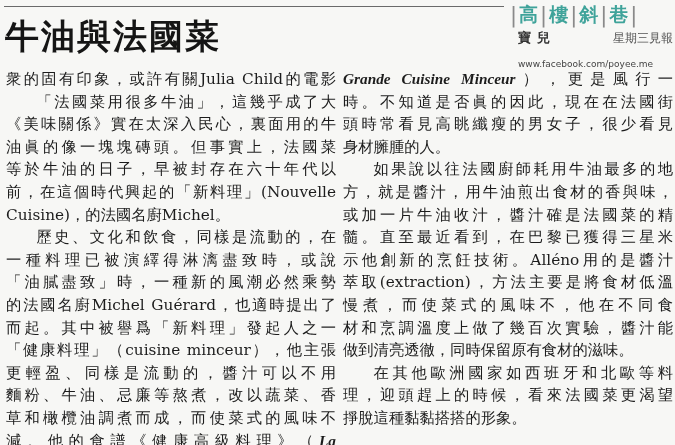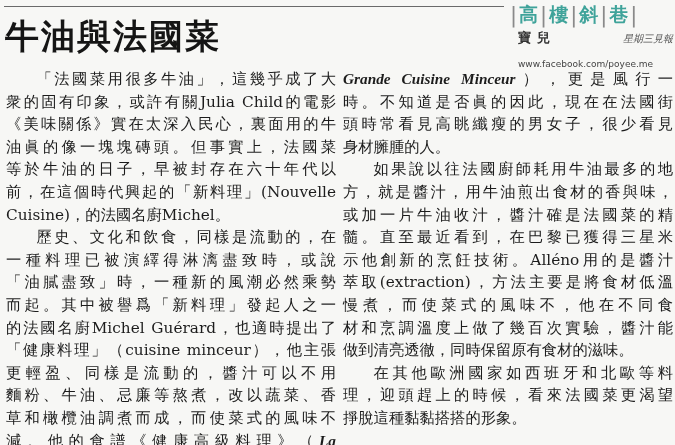--- a/index.html
+++ b/index.html
@@ -17,21 +17,21 @@
   }
   .masthead { position:absolute; left:508px; top:2px; width:165px; }
   .col-title {
     font-family:"DejaVu Sans", "Liberation Sans", sans-serif;
     font-size:19px; font-weight:bold; color:#3fa39a; white-space:nowrap;
     display:flex; align-items:center;
   }
   .col-title .bar { color:#8a8a8a; font-weight:normal; font-size:21px; margin:0 2px; }
   .author-row { display:flex; justify-content:space-between; align-items:baseline; margin-top:1px; padding-left:10px; }
   .author { font-size:13px; font-weight:bold; color:#333; letter-spacing:6px; }
-  .paper { font-size:10px; color:#555; font-family:"DejaVu Sans", sans-serif;font-style:italic; }
+  .paper { font-size:12px; color:#555; font-family:"DejaVu Sans", sans-serif; }
   .fb { font-size:9px; color:#444; font-family:"DejaVu Sans", "Liberation Sans", sans-serif; padding-left:10px; margin-top:12px; }
   .col {
     position:absolute; top:68px; width:330px;
     font-size:15.3px; line-height:22.6px; text-align:justify;
   }
   .col.left { left:6px; }
   .col.right { left:343px; }
   .indent { text-indent:2em; }
   .l { display:block; white-space:nowrap; text-align-last:justify; text-align:justify; }
   .l.last { text-align-last:left; }
@@ -56,32 +56,32 @@
     <span class="bar">|</span>
   </div>
   <div class="author-row">
     <span class="author">寶兒</span>
     <span class="paper">星期三見報</span>
   </div>
   <div class="fb">www.facebook.com/poyee.me</div>
 </div>
 
 <div class="col left">
+  <span class="l">衆的固有印象，或許有關Julia Child的電影</span>
   <span class="l indent">「法國菜用很多牛油」，這幾乎成了大</span>
-  <span class="l">衆的固有印象，或許有關Julia Child的電影</span>
   <span class="l">《美味關係》實在太深入民心，裏面用的牛</span>
   <span class="l">油眞的像一塊塊磚頭。但事實上，法國菜</span>
   <span class="l">等於牛油的日子，早被封存在六十年代以</span>
   <span class="l">前，在這個時代興起的「新料理」(Nouvelle</span>
   <span class="l last">Cuisine)，的法國名廚Michel。</span>
   <span class="l indent">歷史、文化和飲食，同樣是流動的，在</span>
   <span class="l">一種料理已被演繹得淋漓盡致時，或說</span>
   <span class="l">「油膩盡致」時，一種新的風潮必然乘勢</span>
+  <span class="l">的法國名廚Michel Guérard，也適時提出了</span>
   <span class="l">而起。其中被譽爲「新料理」發起人之一</span>
-  <span class="l">的法國名廚Michel Guérard，也適時提出了</span>
   <span class="l">「健康料理」（cuisine minceur），他主張</span>
   <span class="l">更輕盈、同樣是流動的，醬汁可以不用</span>
   <span class="l">麵粉、牛油、忌廉等熬煮，改以蔬菜、香</span>
   <span class="l">草和橄欖油調煮而成，而使菜式的風味不</span>
   <span class="l"><span>減。他的食譜《健康高級料理》（</span><i>La</i></span>
 </div>
 
 <div class="col right">
   <span class="l"><i>Grande Cuisine Minceur</i><span>），更是風行一</span></span>
   <span class="l">時。不知道是否眞的因此，現在在法國街</span>

